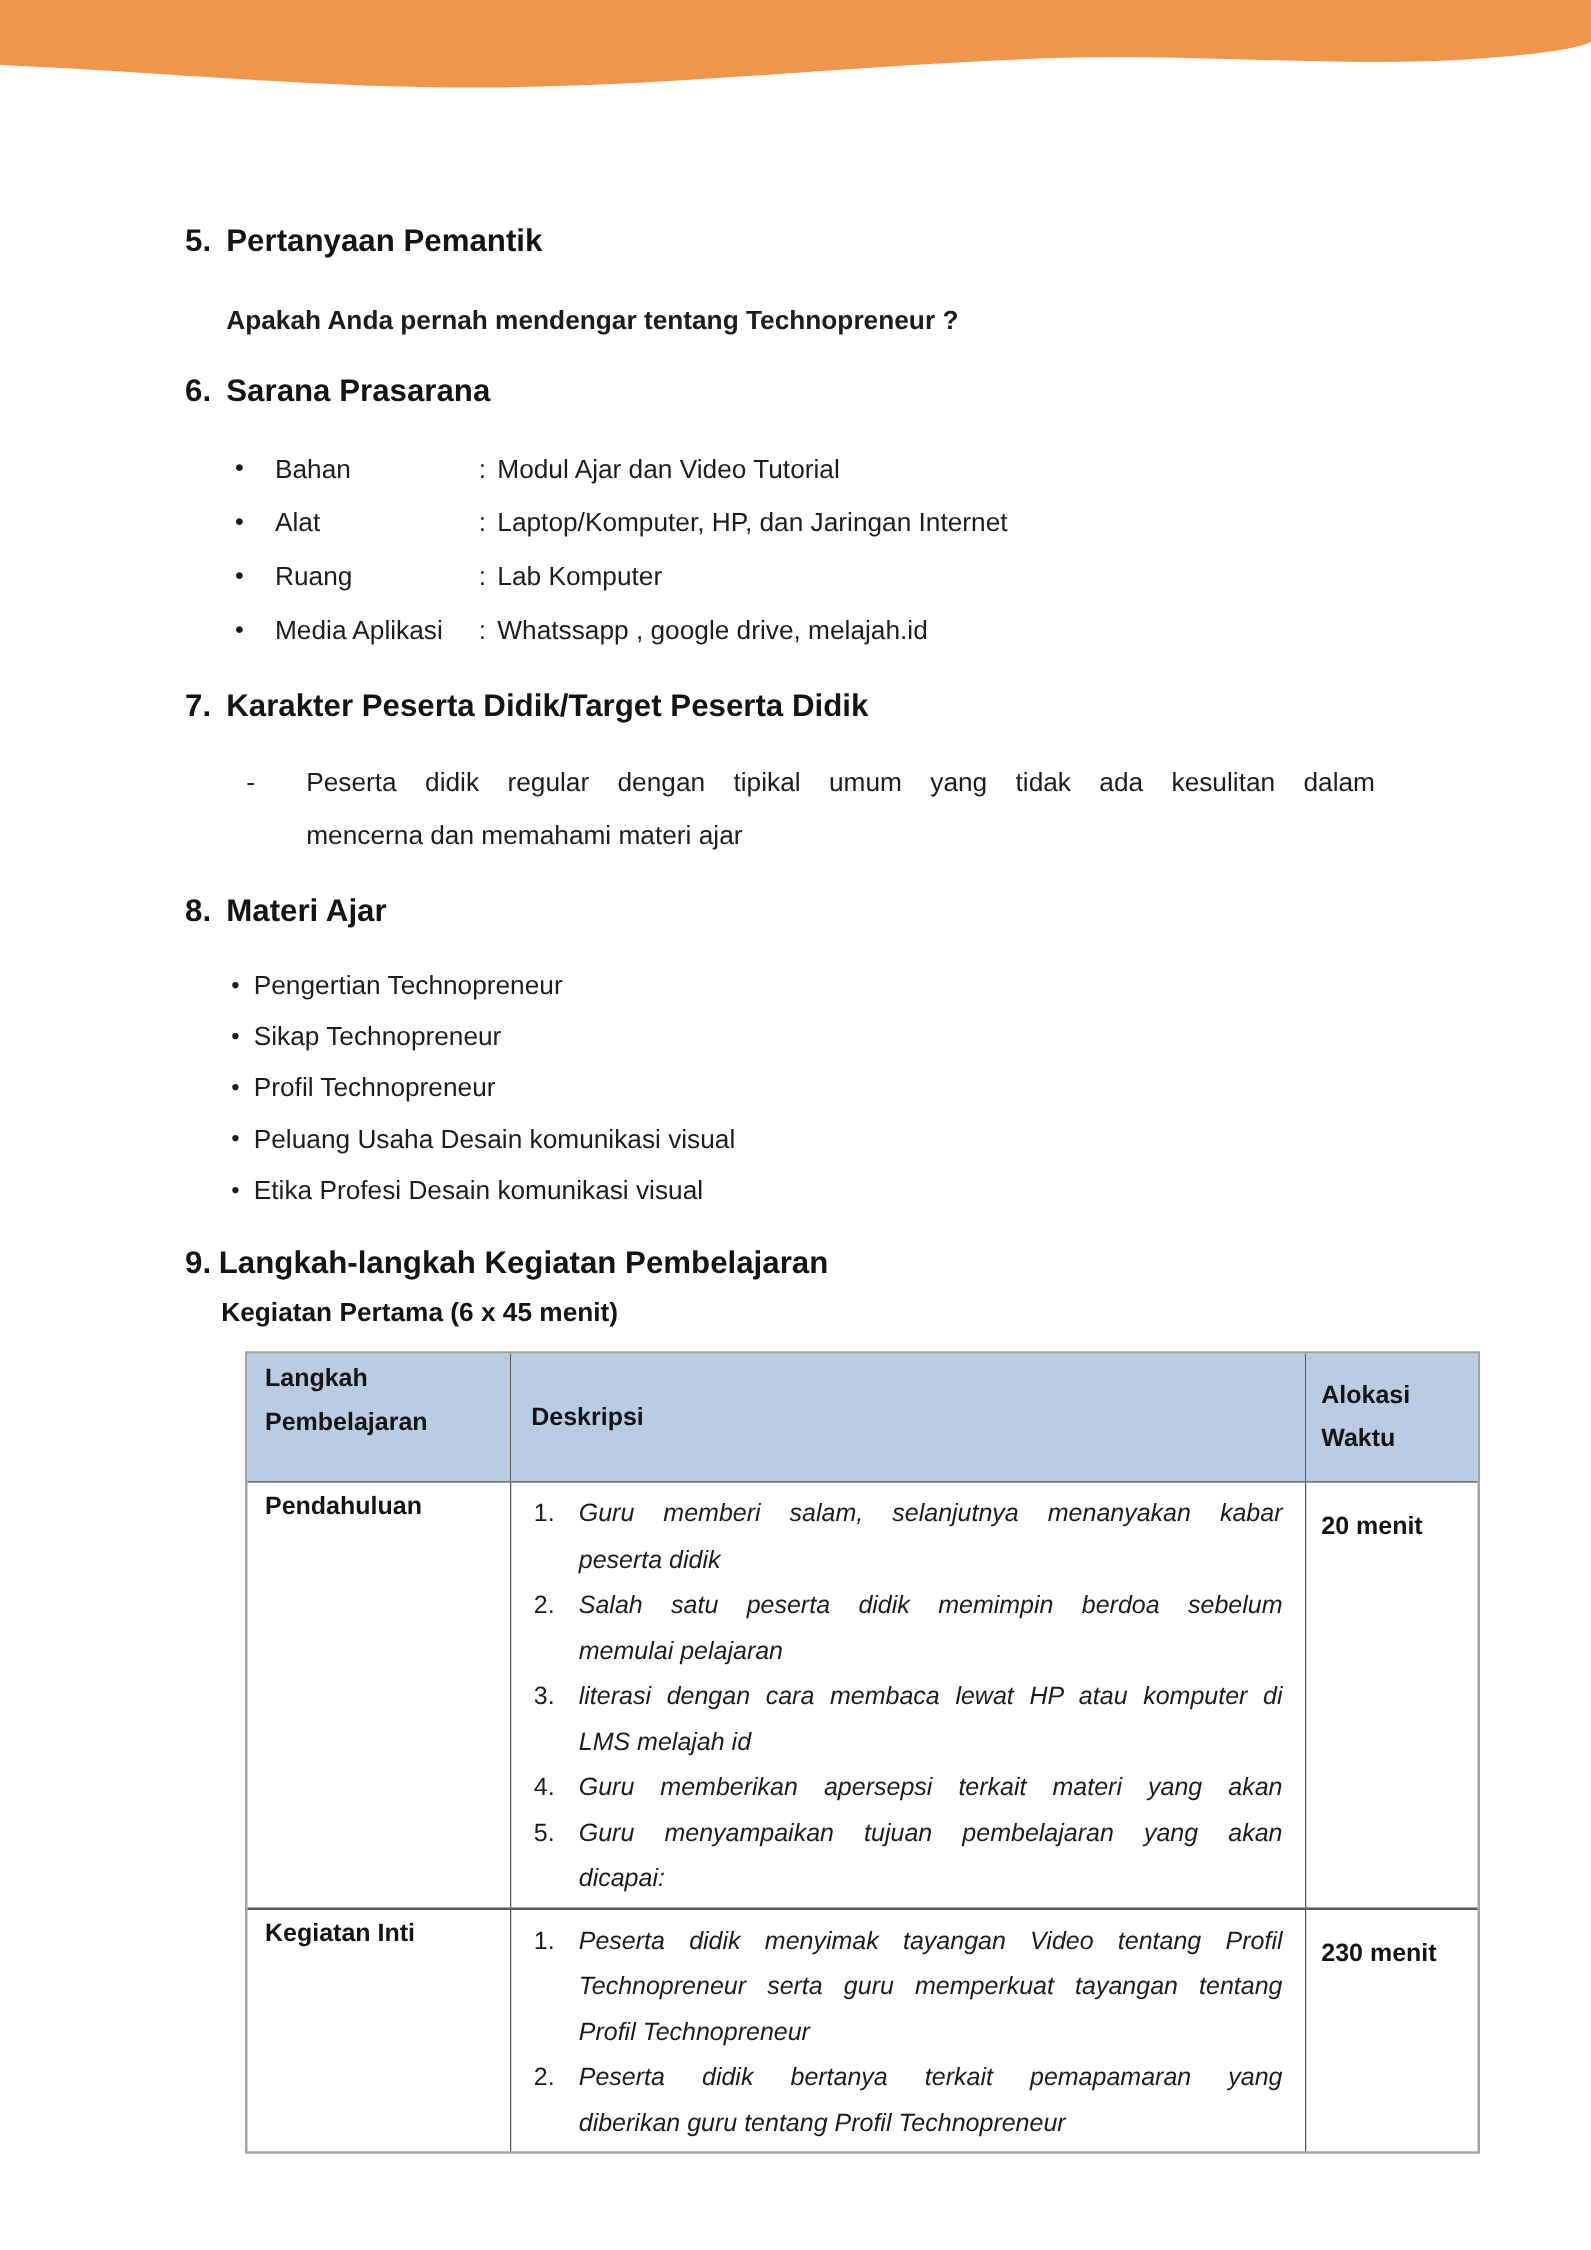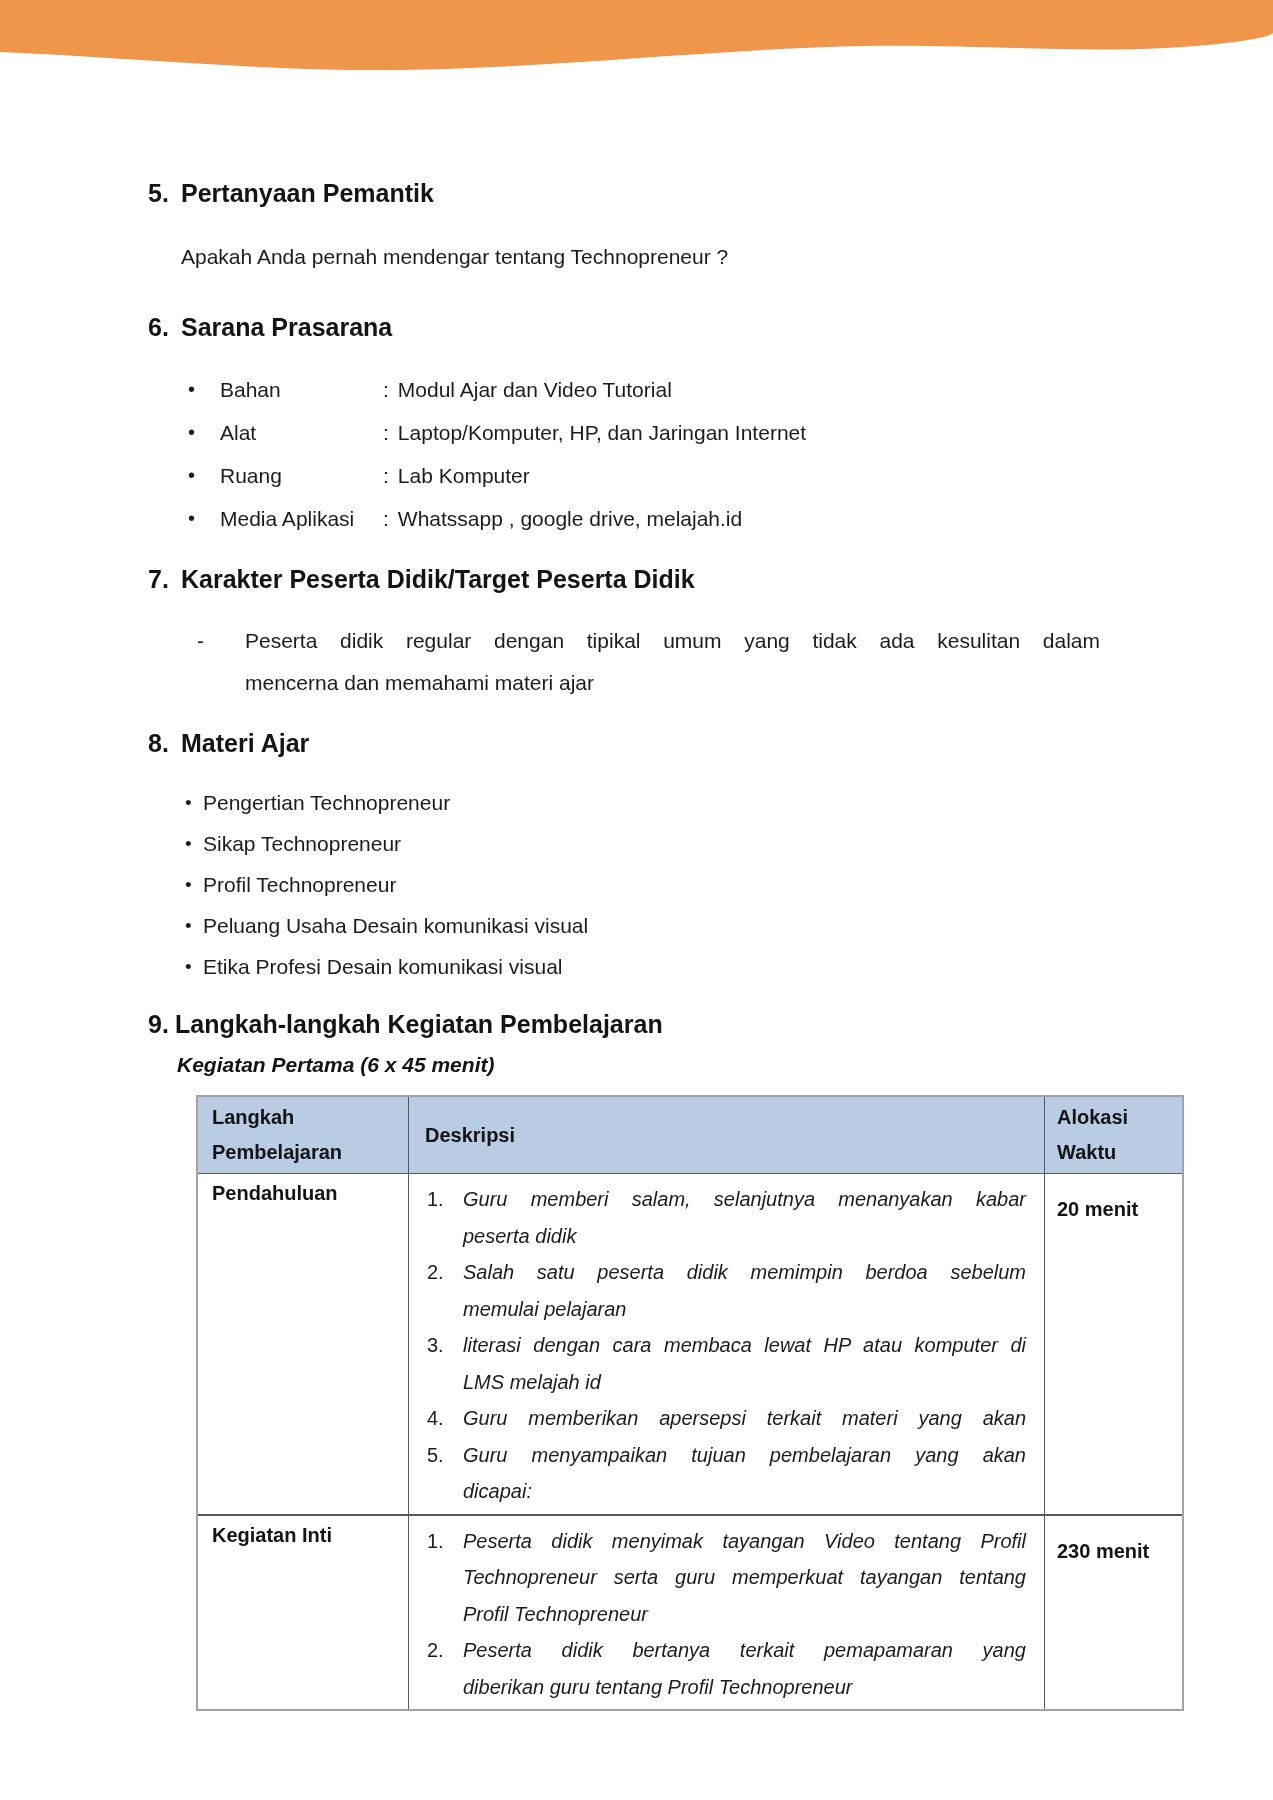--- a/index.html
+++ b/index.html
@@ -13,52 +13,52 @@
     margin:0 auto;
   }
   .wave{position:absolute;top:0;left:0;width:1273px;height:120px;}
   .content{position:relative;padding:178px 95px 0 148px;}
 
   
   .h{display:flex;font-weight:bold;font-size:25px;line-height:30px;color:#141414;}
   .h .num{width:33px;flex:none;}
   .h.h9 .num{width:27px;}
 
-  .question{margin:34px 0 40px 33px;font-size:21px;line-height:30px;}
+  .question{margin:34px 0 26px 33px;font-size:21px;line-height:30px;font-weight:bold;}
 
   
   .slist{margin:26px 0 24px 0;}
   .srow{display:flex;padding-left:40px;font-size:21px;line-height:43px;}
   .srow .bullet{width:32px;flex:none;font-size:20px;}
   .srow .label{width:163px;flex:none;}
   .srow .sep{margin-right:9px;}
 
   
   .kwrap{margin:26px 0 24px 97px;width:855px;position:relative;font-size:21px;line-height:42px;}
   .kwrap .dash{position:absolute;left:-48px;top:0;}
 
   
   .mlist{margin:24px 0 22px 0;}
   .mrow{display:flex;padding-left:37px;font-size:21px;line-height:41px;}
   .mrow .bullet{width:18px;flex:none;font-size:19px;}
 
-  .sub{margin:12px 0 16px 29px;font-weight:bold;font-size:21px;line-height:28px;color:#141414;font-style:italic;}
+  .sub{margin:12px 0 16px 29px;font-weight:bold;font-size:21px;line-height:28px;color:#141414;}
 
   
   .tbl{
     margin-left:48px;width:984px;
     display:grid;grid-template-columns:211px 636px 137px;
     border:2px solid #a3a3a3;
     font-size:20px;
   }
   .cell{border-right:1px solid #595959;box-sizing:border-box;}
   .cell.last{border-right:none;}
   .hcell{background:#B9CCE4;border-bottom:1px solid #595959;font-weight:bold;line-height:35px;padding:3px 14px;color:#141414;}
   .hcell.mid{display:flex;align-items:center;padding:3px 16px;}
-  .hcell.right{padding:3px 12px;}
+  .hcell.right{padding:16px 12px;}
   .bcell{padding:8px 14px;font-weight:bold;color:#141414;}
   .dcell{padding:7px 18px 4px 18px;}
   .tcell{padding:24px 12px;font-weight:bold;color:#141414;}
   .rb2{border-bottom:2px solid #595959;}
   .oitem{display:flex;}
   .oitem .onum{width:36px;flex:none;line-height:36.5px;}
   .oitem .olines{flex:1;min-width:0;}
   .line{line-height:36.5px;font-style:italic;}
   .jl{text-align:justify;text-align-last:justify;}
 </style>

